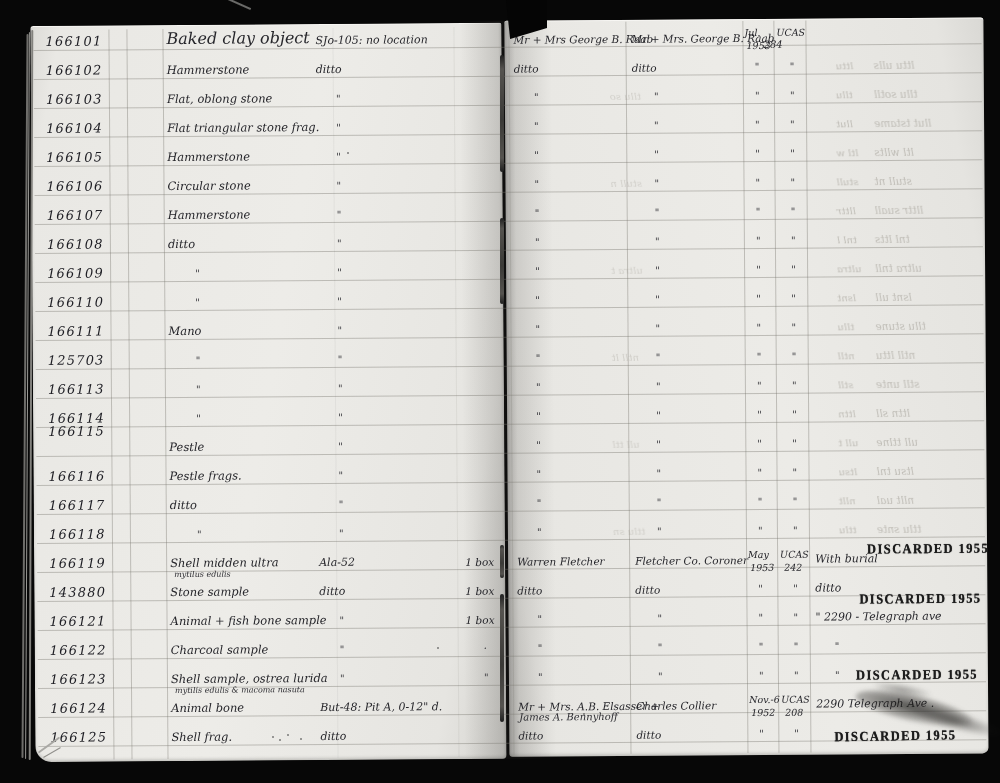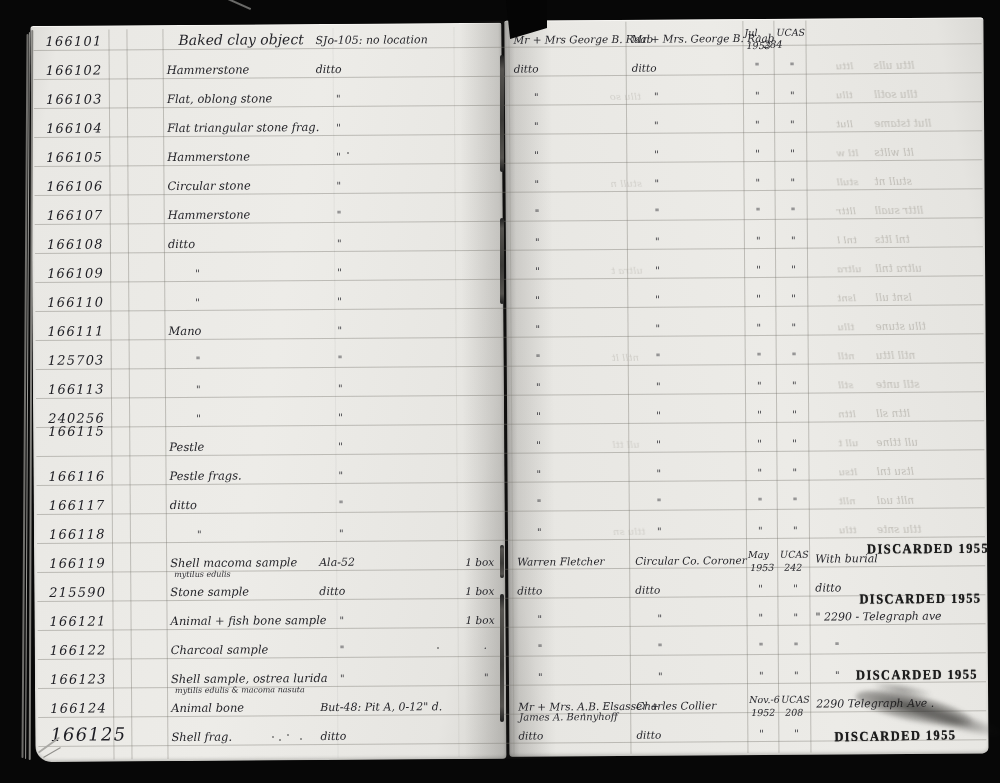--- a/index.html
+++ b/index.html
@@ -114,21 +114,21 @@
         <div class="vl" style="left: 456px; top: 30px; height: 730px; opacity: 0.26;"></div>
         <div class="vl" style="left: 511px; top: 26px; height: 732px; opacity: 0.5;"></div>
         <div class="vl" style="left: 628px; top: 26px; height: 732px;"></div>
         <div class="vl" style="left: 745px; top: 26px; height: 732px;"></div>
         <div class="vl" style="left: 776px; top: 26px; height: 732px;"></div>
         <div class="vl" style="left: 808px; top: 26px; height: 732px;"></div>
       </div>
     <div id="rows">
         <div class="row" style="top: 24px;">
           <span class="hw num" style="left: 48px; bottom: 2px; font-size: 13px;">166101</span>
-          <span class="hw " style="left: 169px; bottom: 2px; font-size: 14px; margin-left: 12px;">Baked clay object</span>
+          <span class="hw " style="left: 169px; bottom: 2px; font-size: 16px;">Baked clay object</span>
           <span class="hw " style="left: 318px; bottom: 2px; font-size: 11px;">SJo-105: no location</span>
           <span class="hw " style="left: 516px; bottom: 2px; font-size: 10.5px;">Mr + Mrs George B. Raab</span>
           <span class="hw " style="left: 634px; bottom: 2px; font-size: 10.5px; text-align: right;">Mr + Mrs. George B. Raab</span>
           <span class="hw " style="left: 747px; bottom: 8px; font-size: 9.5px;">Jul.</span>
           <span class="hw " style="left: 749px; bottom: -5px; font-size: 9.5px;">1953</span>
           <span class="hw " style="left: 779px; bottom: 8px; font-size: 9.5px;">UCAS</span>
           <span class="hw " style="left: 766px; bottom: -5px; font-size: 10px;">284</span>
         </div>
         <div class="row" style="top: 53px;">
           <span class="hw num" style="left: 48px; bottom: 2px; font-size: 13px; margin-top: 44px;">166102</span>
@@ -232,21 +232,21 @@
         <div class="row" style="top: 372px;">
           <span class="hw num" style="left: 48px; bottom: 2px; font-size: 13px;">166113</span>
           <span class="hw  q" style="left: 196px; bottom: 2px; font-size: 10px;">"</span>
           <span class="hw  q" style="left: 338px; bottom: 2px; font-size: 10px;">"</span>
           <span class="hw  q" style="left: 536px; bottom: 2px; font-size: 10px;">"</span>
           <span class="hw  q" style="left: 656px; bottom: 2px; font-size: 10px;">"</span>
           <span class="hw  q" style="left: 757px; bottom: 2px; font-size: 10px;">"</span>
           <span class="hw  q" style="left: 792px; bottom: 2px; font-size: 10px;">"</span>
         </div>
         <div class="row" style="top: 401px;">
-          <span class="hw num" style="left: 48px; bottom: 2px; font-size: 13px;">240256</span>
+          <span class="hw num" style="left: 48px; bottom: 2px; font-size: 13px;">166114</span>
           <span class="hw  q" style="left: 196px; bottom: 2px; font-size: 10px;">"</span>
           <span class="hw  q" style="left: 338px; bottom: 2px; font-size: 10px;">"</span>
           <span class="hw  q" style="left: 536px; bottom: 2px; font-size: 10px;">"</span>
           <span class="hw  q" style="left: 656px; bottom: 2px; font-size: 10px;">"</span>
           <span class="hw  q" style="left: 757px; bottom: 2px; font-size: 10px;">"</span>
           <span class="hw  q" style="left: 792px; bottom: 2px; font-size: 10px;">"</span>
         </div>
         <div class="row" style="top: 430px;">
           <span class="hw num" style="left: 48px; bottom: 18px; font-size: 13px;">166115</span>
           <span class="hw " style="left: 169px; bottom: 2px; font-size: 11.5px;">Pestle</span>
@@ -278,34 +278,34 @@
           <span class="hw num" style="left: 48px; bottom: 2px; font-size: 13px;">166118</span>
           <span class="hw  q" style="left: 196px; bottom: 2px; font-size: 10px;">"</span>
           <span class="hw  q" style="left: 338px; bottom: 2px; font-size: 10px;">"</span>
           <span class="hw  q" style="left: 536px; bottom: 2px; font-size: 10px;">"</span>
           <span class="hw  q" style="left: 656px; bottom: 2px; font-size: 10px;">"</span>
           <span class="hw  q" style="left: 757px; bottom: 2px; font-size: 10px;">"</span>
           <span class="hw  q" style="left: 792px; bottom: 2px; font-size: 10px;">"</span>
         </div>
         <div class="row" style="top: 546px;">
           <span class="hw num" style="left: 48px; bottom: 2px; font-size: 13px;">166119</span>
-          <span class="hw " style="left: 169px; bottom: 2px; font-size: 11.5px;">Shell macoma sample</span>
+          <span class="hw " style="left: 169px; bottom: 2px; font-size: 11.5px;">Shell midden ultra</span>
           <span class="hw sub" style="left: 173px; bottom: -8px; font-size: 8px;">mytilus edulis</span>
           <span class="hw " style="left: 318px; bottom: 2px; font-size: 11px;">Ala-52</span>
           <span class="hw " style="left: 464px; bottom: 2px; font-size: 10.5px;">1 box</span>
           <span class="hw " style="left: 516px; bottom: 2px; font-size: 10.5px;">Warren Fletcher</span>
-          <span class="hw " style="left: 634px; bottom: 2px; font-size: 10.5px;">Circular Co. Coroner</span>
+          <span class="hw " style="left: 634px; bottom: 2px; font-size: 10.5px;">Fletcher Co. Coroner</span>
           <span class="hw " style="left: 747px; bottom: 8px; font-size: 9.5px;">May</span>
           <span class="hw " style="left: 749px; bottom: -5px; font-size: 9.5px;">1953</span>
           <span class="hw " style="left: 779px; bottom: 8px; font-size: 9.5px;">UCAS</span>
           <span class="hw " style="left: 783px; bottom: -5px; font-size: 9.5px;">242</span>
           <span class="hw " style="left: 814px; bottom: 2px; font-size: 11px;">With burial</span>
         </div>
         <div class="row" style="top: 575px;">
-          <span class="hw num" style="left: 48px; bottom: 2px; font-size: 13px;">215590</span>
+          <span class="hw num" style="left: 48px; bottom: 2px; font-size: 13px;">143880</span>
           <span class="hw " style="left: 169px; bottom: 2px; font-size: 11.5px;">Stone sample</span>
           <span class="hw " style="left: 318px; bottom: 2px; font-size: 11px;">ditto</span>
           <span class="hw " style="left: 464px; bottom: 2px; font-size: 10.5px;">1 box</span>
           <span class="hw " style="left: 516px; bottom: 2px; font-size: 10.5px;">ditto</span>
           <span class="hw " style="left: 634px; bottom: 2px; font-size: 10.5px;">ditto</span>
           <span class="hw  q" style="left: 757px; bottom: 2px; font-size: 10px;">"</span>
           <span class="hw  q" style="left: 792px; bottom: 2px; font-size: 10px;">"</span>
           <span class="hw " style="left: 814px; bottom: 2px; font-size: 11px;">ditto</span>
         </div>
         <div class="row" style="top: 604px;">
@@ -349,21 +349,21 @@
           <span class="hw " style="left: 516px; bottom: 2px; font-size: 10.5px;">Mr + Mrs. A.B. Elsasser +</span>
           <span class="hw sub" style="left: 517px; bottom: -9px; font-size: 10px;">James A. Bennyhoff</span>
           <span class="hw " style="left: 634px; bottom: 2px; font-size: 10.5px;">Charles Collier</span>
           <span class="hw " style="left: 747px; bottom: 8px; font-size: 9.5px;">Nov.-6</span>
           <span class="hw " style="left: 749px; bottom: -5px; font-size: 9.5px;">1952</span>
           <span class="hw " style="left: 779px; bottom: 8px; font-size: 9.5px;">UCAS</span>
           <span class="hw " style="left: 783px; bottom: -5px; font-size: 9.5px;">208</span>
           <span class="hw " style="left: 814px; bottom: 2px; font-size: 11px;">2290 Telegraph Ave .</span>
         </div>
         <div class="row" style="top: 720px;">
-          <span class="hw num" style="left: 48px; bottom: 2px; font-size: 18px; text-align: right;">166125</span>
+          <span class="hw num" style="left: 48px; bottom: 2px; font-size: 13px; text-align: right;">166125</span>
           <span class="hw " style="left: 169px; bottom: 2px; font-size: 11.5px;">Shell frag.</span>
           <span class="hw " style="left: 318px; bottom: 2px; font-size: 11px;">ditto</span>
           <span class="hw " style="left: 516px; bottom: 2px; font-size: 10.5px;">ditto</span>
           <span class="hw " style="left: 634px; bottom: 2px; font-size: 10.5px;">ditto</span>
           <span class="hw  q" style="left: 757px; bottom: 2px; font-size: 10px;">"</span>
           <span class="hw  q" style="left: 792px; bottom: 2px; font-size: 10px;">"</span>
         </div>
       </div>
     <div id="bleeds">
         <div class="bleed" style="left: 0px; top: 63px; width: 1000px;">

